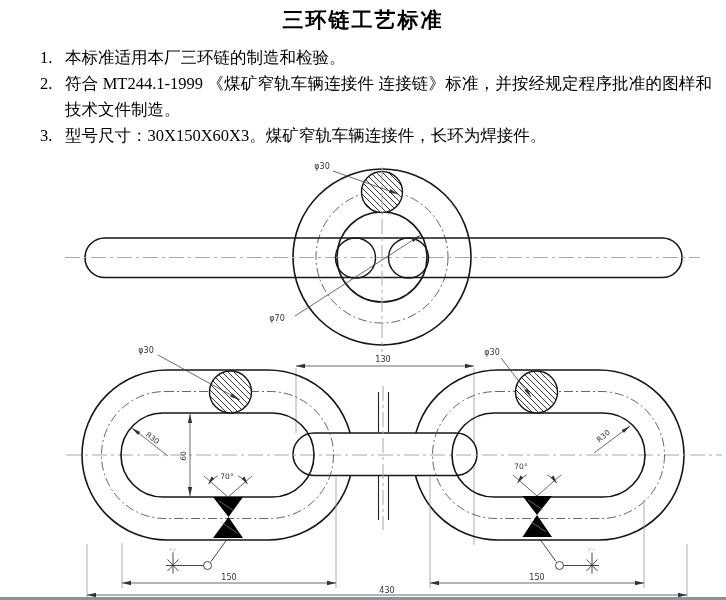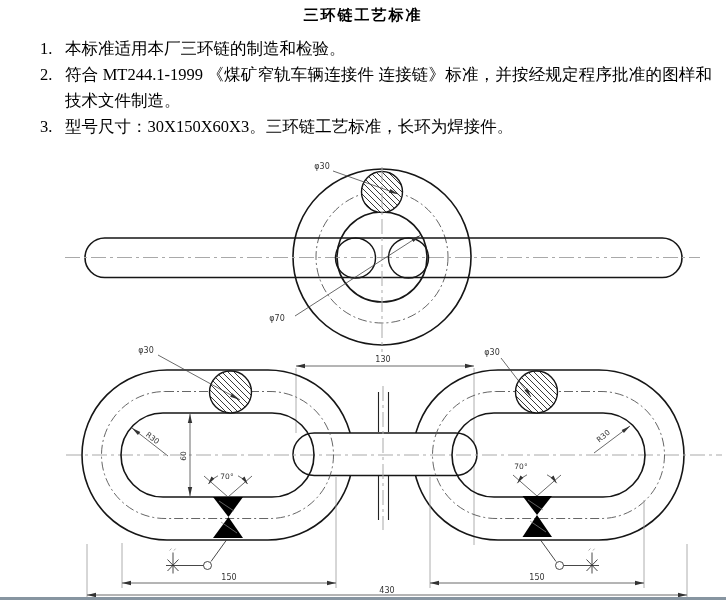--- a/index.html
+++ b/index.html
@@ -1,19 +1,19 @@
 <!DOCTYPE html>
 <html><head>
 <meta charset="utf-8">
 <style>
   html,body{margin:0;padding:0;}
   body{width:726px;height:600px;background:#ffffff;overflow:hidden;position:relative;
        font-family:"Liberation Serif","DejaVu Serif",serif;color:#000;}
   .doc{position:relative;padding-top:6px;}
-  .title{text-align:center;font-size:15px;font-weight:bold;letter-spacing:2px;
+  .title{text-align:center;font-size:21px;font-weight:bold;letter-spacing:2px;
          font-family:"Liberation Serif","DejaVu Serif",serif;}
   .list{margin:11px 14px 0 40px;font-size:16.5px;line-height:26px;}
   .row{display:flex;}
   .num{flex:0 0 25px;}
   .txt{flex:1;text-align:justify;}
   svg.drawing{position:absolute;left:0;top:0;pointer-events:none;}
   .bottombar{position:absolute;left:0;bottom:0;width:726px;height:3px;background:#8795a1;}
   
   .main{stroke:#161616;stroke-width:1.6;fill:none;}
   .main2{stroke:#161616;stroke-width:1.45;fill:none;}
@@ -37,21 +37,21 @@
     <div class="row">
       <span class="num">1.</span>
       <span class="txt">本标准适用本厂三环链的制造和检验。</span>
     </div>
     <div class="row">
       <span class="num">2.</span>
       <span class="txt">符合 MT244.1-1999 《煤矿窄轨车辆连接件 连接链》标准，并按经规定程序批准的图样和技术文件制造。</span>
     </div>
     <div class="row">
       <span class="num">3.</span>
-      <span class="txt">型号尺寸：30X150X60X3。三环链工艺标准，长环为焊接件。</span>
+      <span class="txt">型号尺寸：30X150X60X3。煤矿窄轨车辆连接件，长环为焊接件。</span>
     </div>
   </div>
 </div>
 
 <svg class="drawing" width="726" height="600" viewBox="0 0 726 600" xmlns="http://www.w3.org/2000/svg">
   <defs>
     <pattern id="hatch" width="6" height="6" patternUnits="userSpaceOnUse">
       <rect width="6" height="6" fill="#ffffff"></rect>
       <path d="M0,0 l6,6 M-1.5,4.5 l3,3 M4.5,-1.5 l3,3" stroke="#222" stroke-width="0.9"></path>
     </pattern>

